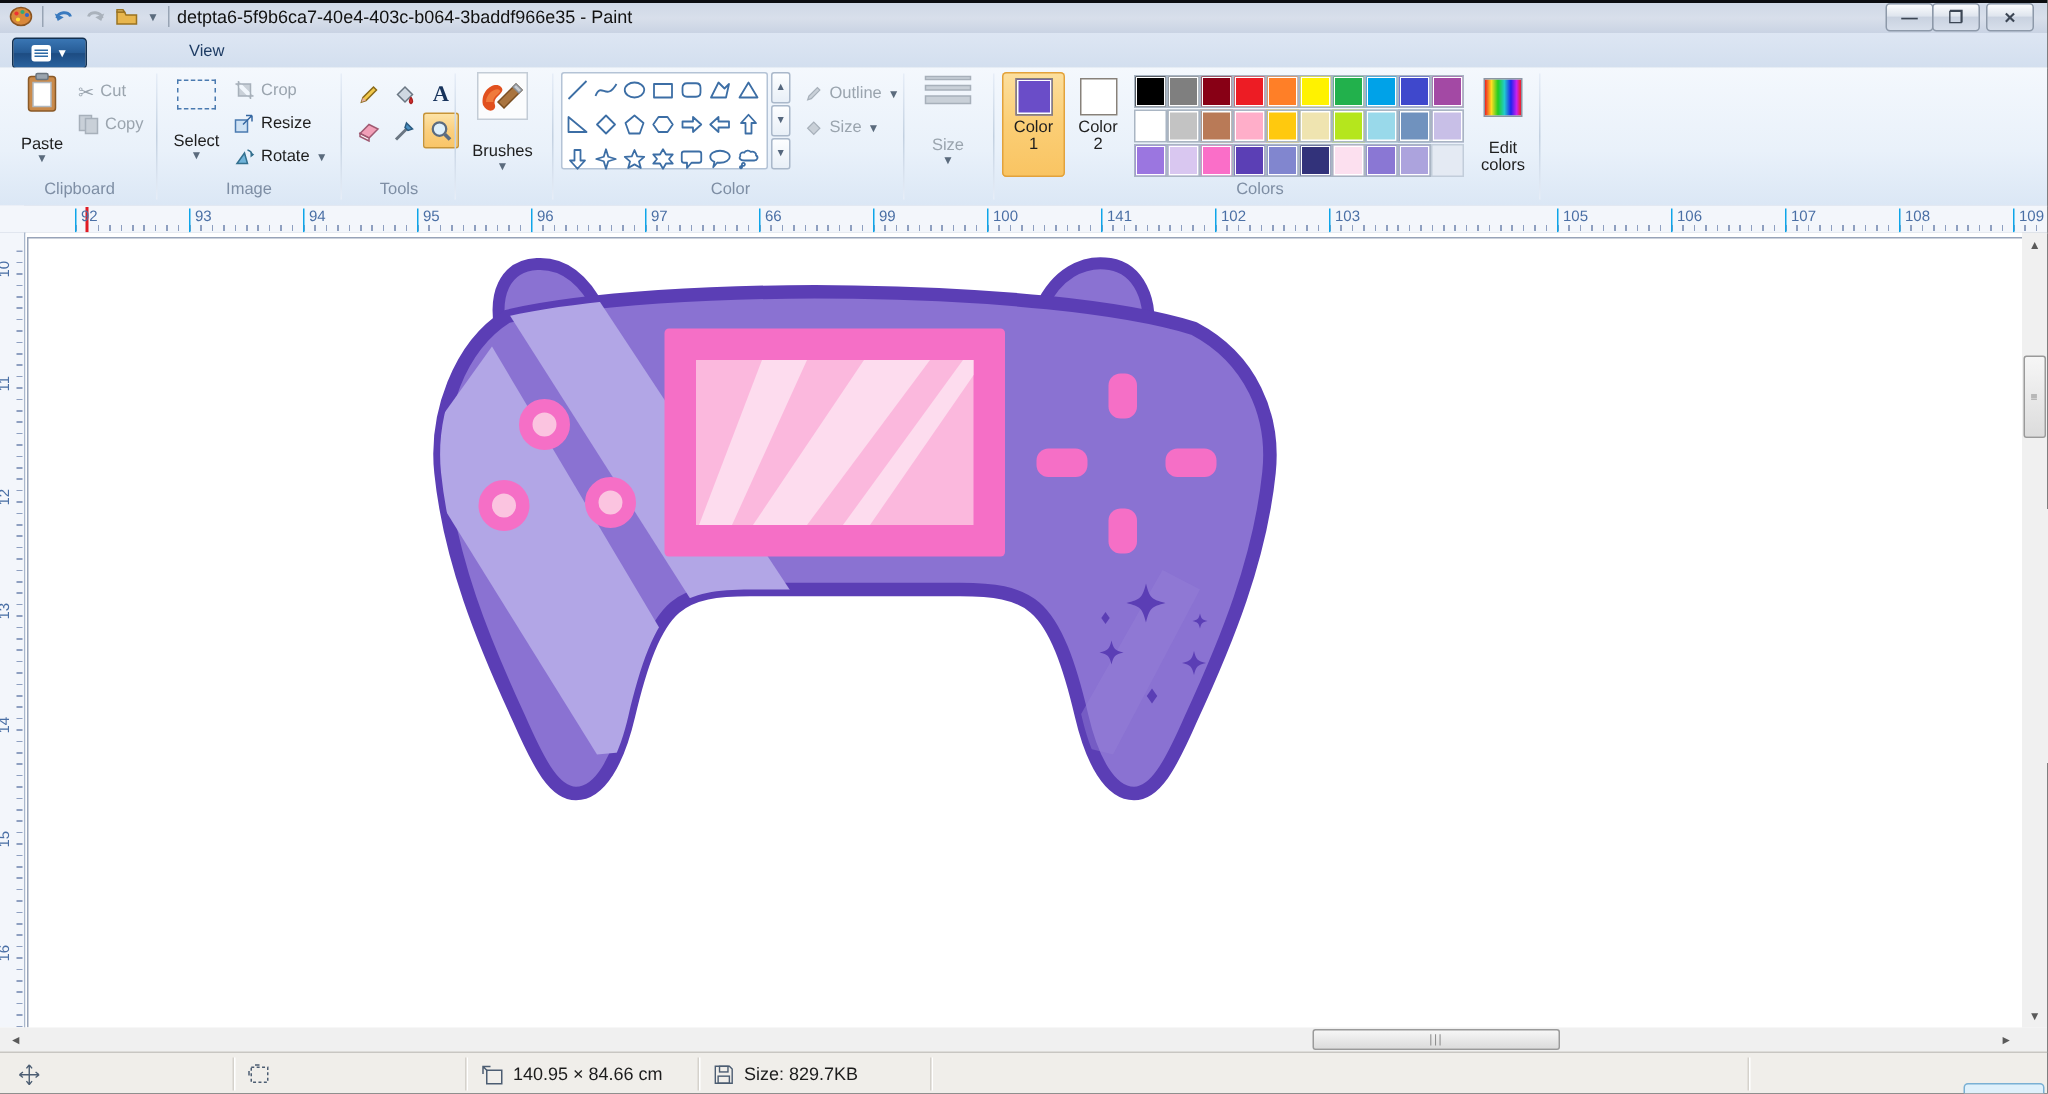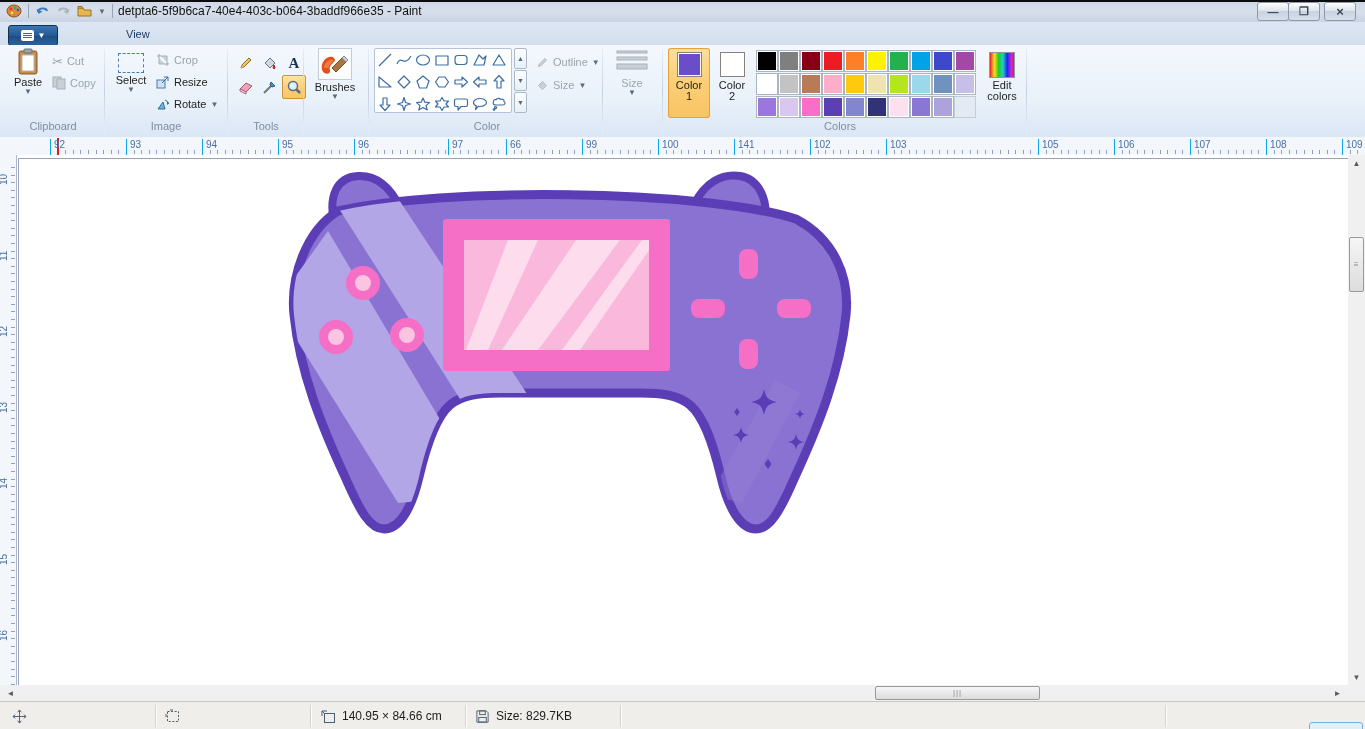--- a/index.html
+++ b/index.html
@@ -31,21 +31,21 @@
   .tab.active{background:linear-gradient(#fdfeff,#f2f7fc);border:1px solid #b5c3d2;border-bottom:none;
     border-radius:3px 3px 0 0;margin-top:38px;}
 
   
   .ribbon{position:absolute;left:0;top:45px;width:100%;height:92px;
     background:linear-gradient(#f4f8fd,#e9f1fa 60%,#dbe7f5);border-bottom:1px solid #b6c4d6;}
   .gdiv{position:absolute;top:4px;width:1px;height:84px;background:linear-gradient(#e7eef8,#c3d1e1,#e7eef8);}
   .glabel{position:absolute;top:75px;font-size:11px;color:#7e8ea4;text-align:center;}
   .btn-big{position:absolute;top:3px;width:40px;height:70px;display:flex;flex-direction:column;
     align-items:center;justify-content:flex-start;border-radius:3px;text-align:center;}
-  .btn-big .lbl{margin-top:2px;line-height:11px;}
+  .btn-big .lbl{margin-top:16px;line-height:11px;}
   .arrow{color:#5b6b7d;font-size:8px;line-height:7px;}
   .btn-small{position:absolute;height:20px;display:flex;align-items:center;gap:4px;white-space:nowrap;}
   .grayed{color:#9aa4ae;}
   .grayed svg *{stroke:#a7b0ba !important;fill:#c9d0d8 !important;}
   .toolcell{position:absolute;width:22px;height:22px;border:1px solid transparent;border-radius:2px;
     display:flex;align-items:center;justify-content:center;}
   .tool-sel{background:linear-gradient(#fde3a7,#fbcf7e 50%,#f9c568);border:1px solid #c79437;}
   .shapesbox{position:absolute;left:374px;top:3px;width:138px;height:65px;background:#fff;
     border:1px solid #b4c3d6;border-radius:2px;padding:1px 0 0 2px;box-sizing:border-box;}
   .shapecell{display:inline-block;width:19px;height:20px;text-align:center;}
@@ -388,21 +388,21 @@
   </div>
 
   <div class="ruler-h" id="rulerh">
     <div class="ticks"></div>
     <div class="marker"></div>
   <div class="hr-num" style="left: 50px;">92</div>
       <div class="hr-num" style="left: 126px;">93</div>
       <div class="hr-num" style="left: 202px;">94</div>
       <div class="hr-num" style="left: 278px;">95</div>
       <div class="hr-num" style="left: 354px;">96</div>
-      <div class="hr-num" style="left: 430px; margin-left: 18px;">97</div>
+      <div class="hr-num" style="left: 430px;">97</div>
       <div class="hr-num" style="left: 506px;">66</div>
       <div class="hr-num" style="left: 582px;">99</div>
       <div class="hr-num" style="left: 658px;">100</div>
       <div class="hr-num" style="left: 734px;">141</div>
       <div class="hr-num" style="left: 810px;">102</div>
       <div class="hr-num" style="left: 886px;">103</div>
       <div class="hr-num" style="left: 962px; margin-top: 16px;">104</div>
       <div class="hr-num" style="left: 1038px;">105</div>
       <div class="hr-num" style="left: 1114px;">106</div>
       <div class="hr-num" style="left: 1190px;">107</div>

